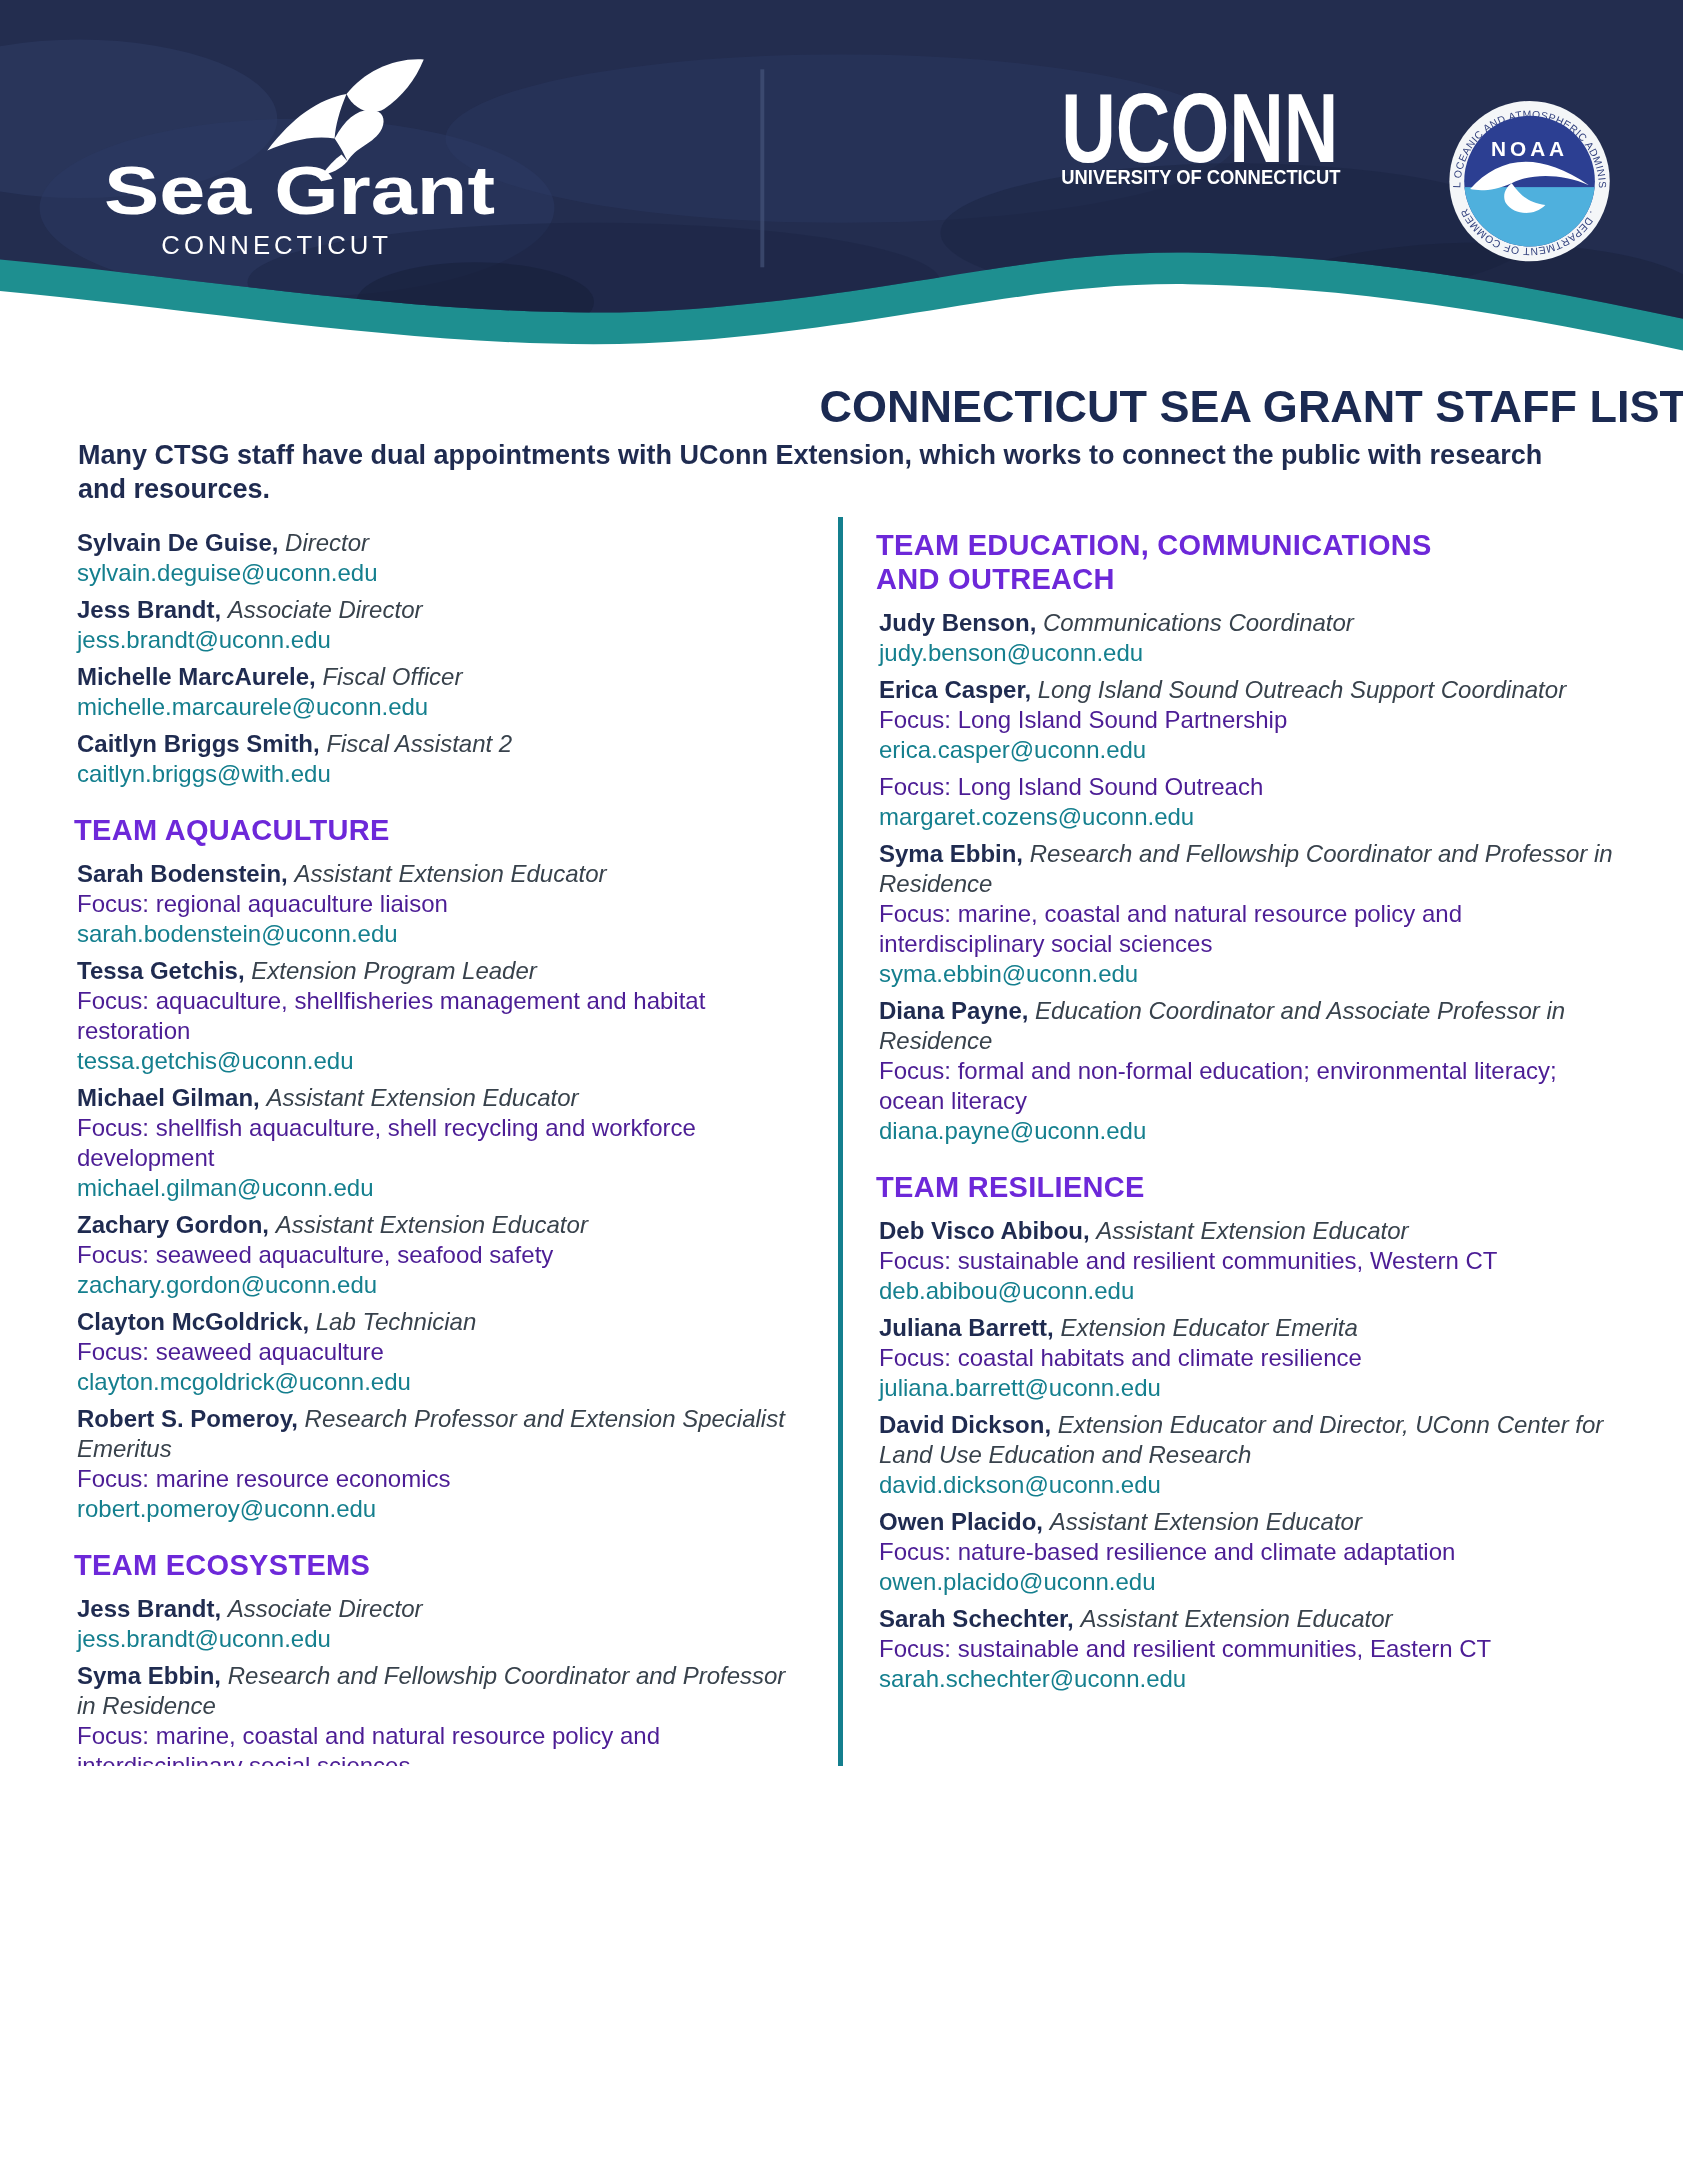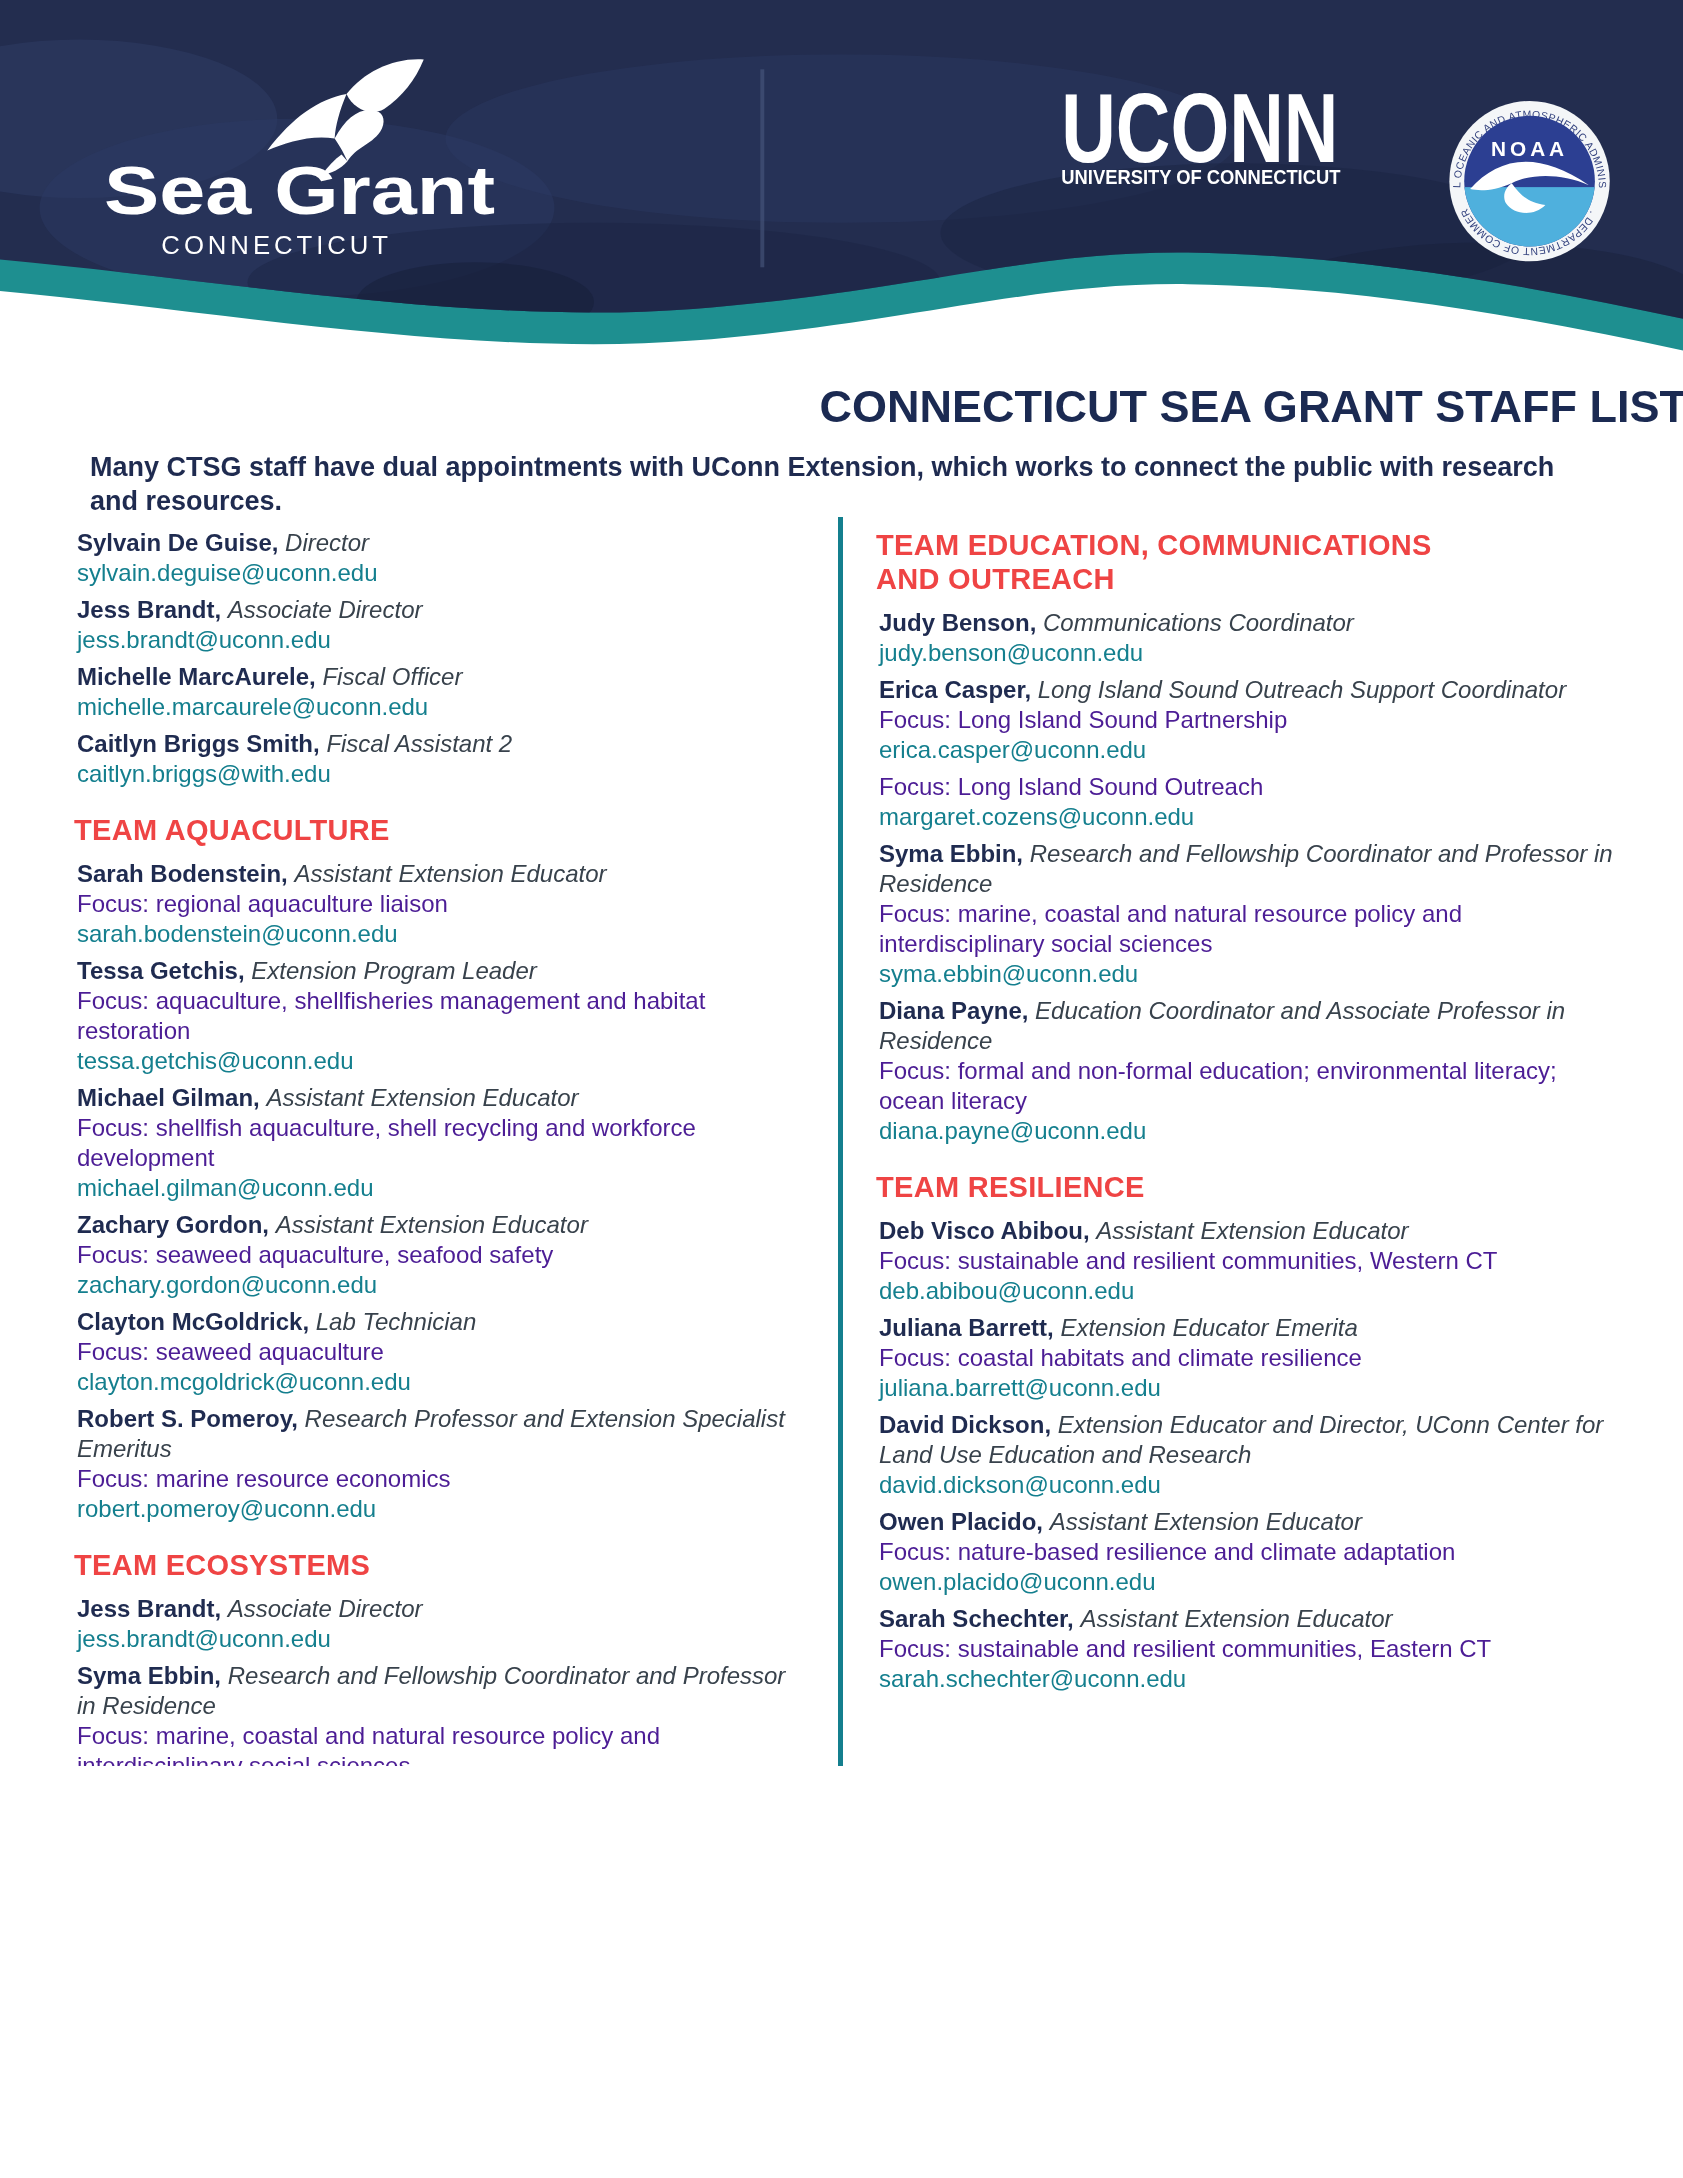--- a/index.html
+++ b/index.html
@@ -1,26 +1,26 @@
 <!DOCTYPE html>
 <html><head>
 <meta charset="utf-8">
 <style>
   html,body{margin:0;padding:0;background:#fff;}
   #page{position:relative;width:1683px;height:1766px;background:#ffffff;overflow:hidden;
         font-family:"Liberation Sans",sans-serif;}
   .header-svg{position:absolute;left:0;top:0;display:block;}
   .page-title{position:absolute;left:0;top:377px;width:1683px;margin:4px;text-align:right;
         font-size:45px;font-weight:bold;letter-spacing:0px;color:#1B2A52;}
-  .intro{position:absolute;left:74px;top:434px;width:1515px;margin:16px;
+  .intro{position:absolute;left:74px;top:434px;width:1515px;margin:4px;
         font-size:27px;font-weight:bold;line-height:34px;color:#1F2B50;}
   .col{position:absolute;top:528px;font-size:24px;line-height:30px;color:#38424C;}
   #col-left{left:74px;width:723px;}
   #col-right{left:876px;width:743px;}
-  .team-heading{color:#ef4444;font-weight:bold;font-size:29px;line-height:34px;
+  .team-heading{color:#6d28d9;font-weight:bold;font-size:29px;line-height:34px;
         margin:24px 0 12px 0;letter-spacing:0.3px;max-width:614px;}
   .col .team-heading:first-child{margin-top:0;}
   .entry{margin:0 0 7px 3px;}
   .pname{font-weight:bold;color:#1F2B50;}
   .prole{font-style:italic;font-weight:normal;color:#38424C;}
   .focus{color:#4c1d95;}
   .email{display:block;color:#147F8E;text-decoration:none;cursor:pointer;}
   .divider{position:absolute;left:838px;top:517px;width:5px;height:1267px;background:#147F8E;}
   .photo{position:absolute;left:302px;top:1815px;width:1086px;height:286px;
         border:8px solid #1F8D8F;box-sizing:border-box;background:#b5b1a9;overflow:hidden;}

